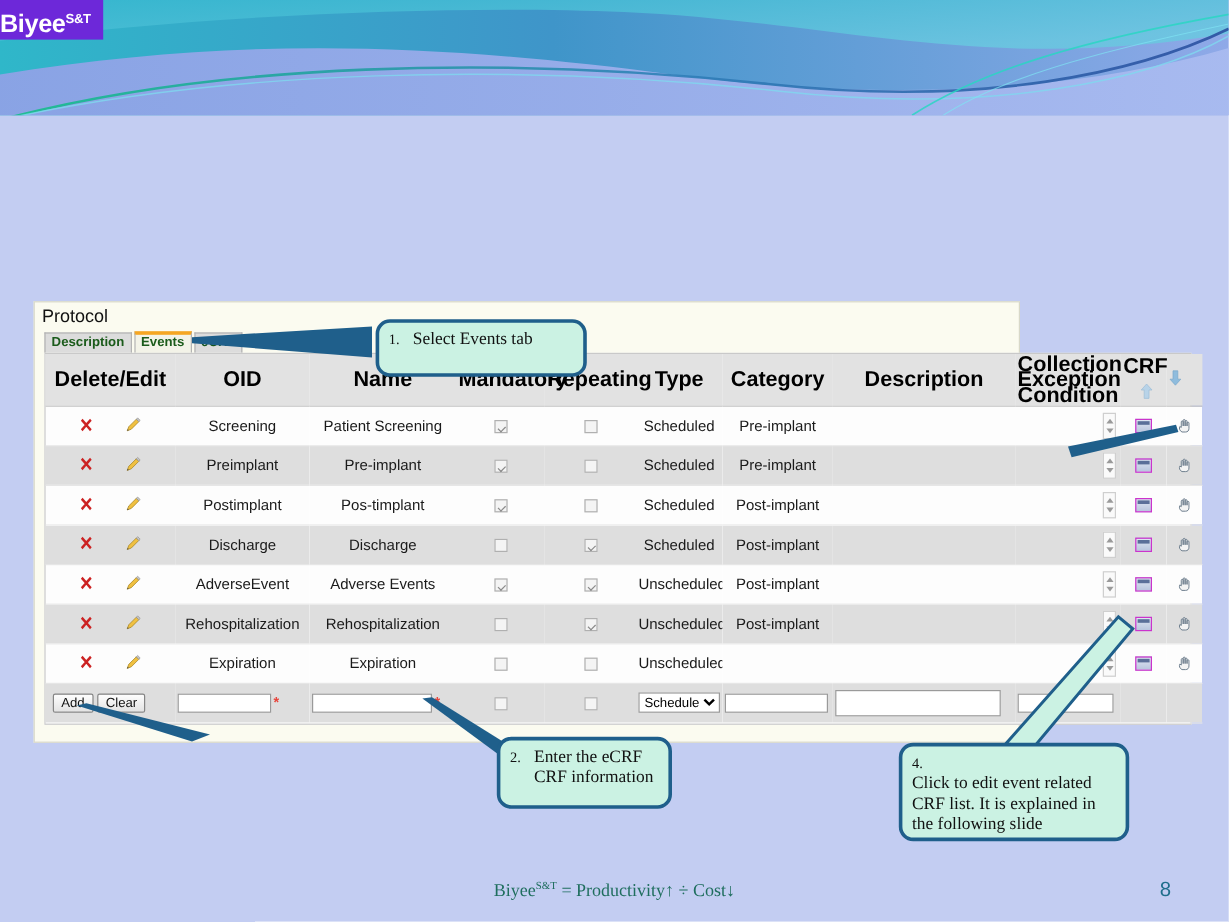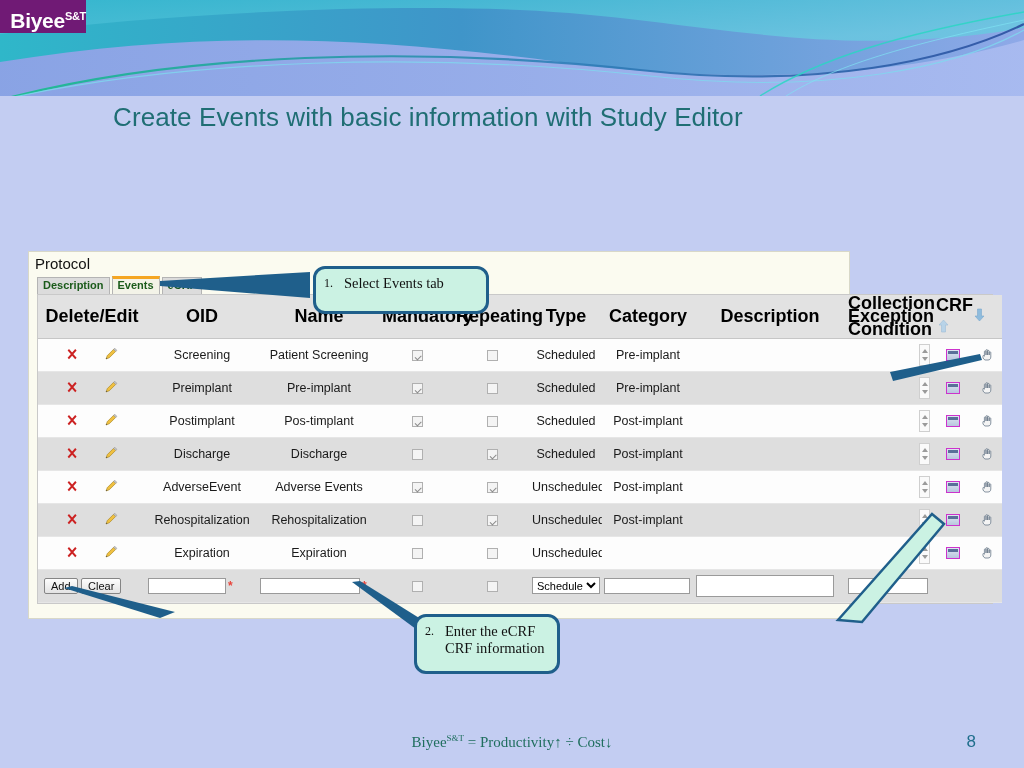--- a/index.html
+++ b/index.html
@@ -22,27 +22,27 @@
     position: absolute;
     left: 0; top: 0;
     width: 1024px; height: 96px;
     overflow: hidden;
   }
   #banner svg { display:block; }
   #logo {
     position: absolute;
     left: 0; top: 0;
     width: 86px; height: 33px;
-    background: #701a75;
+    background: #6d28d9;
     color: #ffffff;
     font-family: "Liberation Sans", sans-serif;
     font-weight: bold;
     font-size: 21px;
     line-height: 33px;
-    text-align: right;
+    text-align: left;
     letter-spacing: -0.3px;
     z-index: 5;
   }
   #logo sup { font-size: 11px; vertical-align: super; }
 
   
   #page-title {
     position: absolute;
     left: 113px; top: 102px;
     font-size: 26px;
@@ -318,21 +318,20 @@
       <path d="M0,100 C190,58 430,52 650,76 C830,96 960,66 1024,30" fill="none" stroke="#7fd8ef" stroke-width="1.2" opacity="0.8"></path>
       <path d="M1024,12 C900,34 820,58 760,96" fill="none" stroke="#2ad6c3" stroke-width="1.4" opacity="0.85"></path>
       <path d="M1024,20 C910,44 830,66 780,100" fill="none" stroke="#7fe3f2" stroke-width="1" opacity="0.7"></path>
     </svg>
   </div>
 
   <div id="logo">
     <span>Biyee</span><sup>S&amp;T</sup>
   </div>
 
-  <div id="page-title">Create Events with basic information with Study Editor</div>
 
   <div id="app">
     <div id="app-label">Protocol</div>
 
     <div id="tabs">
       <div class="tab">Description</div>
       <div class="tab active">Events</div>
       <div class="tab inactive-right">eCRF</div>
     </div>
 
@@ -355,21 +354,21 @@
           <tr>
             <th>Delete/Edit</th>
             <th>OID</th>
             <th>Name</th>
             <th>Mandatory</th>
             <th>Repeating</th>
             <th>Type</th>
             <th>Category</th>
             <th>Description</th>
             <th style="line-height:13px;">Collection Exception Condition</th>
-            <th style="text-align:left;padding-right:0;margin-top:29px;">
+            <th style="text-align:center;padding-right:0;margin-top:29px;">
               <span>CRF</span><span class="hdr-arrow"><svg width="11" height="14" viewBox="0 0 11 14">
                     <polygon points="5.5,1 10,6 7.5,6 7.5,13 3.5,13 3.5,6 1,6" fill="#b8d3e8" stroke="#9dbdd6" stroke-width="0.6"></polygon>
                   </svg></span>
             </th>
             <th style="text-align:left;padding-left:0;">
               <span class="hdr-arrow"><svg width="11" height="14" viewBox="0 0 11 14">
                     <polygon points="5.5,13 10,8 7.5,8 7.5,1 3.5,1 3.5,8 1,8" fill="#8fbcdd" stroke="#7aa8cc" stroke-width="0.6"></polygon>
                   </svg></span>
             </th>
           </tr>
@@ -543,19 +542,22 @@
   <div class="callout" style="left:313px; top:266px; width:176px; height:48px;">
     <span class="num">1.</span><span class="ctext">Select Events tab</span>
   </div>
 
 
 
   <div class="callout" style="left:414px; top:614px; width:146px; height:60px;">
     <span class="num">2.</span><span class="ctext" style="width:104px;">Enter the eCRF CRF information</span>
   </div>
 
+  <div class="callout" style="left:749px; top:619px; width:192px; height:82px;">
+    <span class="num">4.</span><span class="ctext" style="width:156px;">Click to edit event related CRF list. It is explained in the following slide</span>
+  </div>
 
   <div id="footer-text">
     <span>Biyee</span><sup>S&amp;T</sup> <span>= Productivity↑ ÷ Cost↓</span>
   </div>
   <div id="page-num">8</div>
 
 </div>
 
 </body></html>

